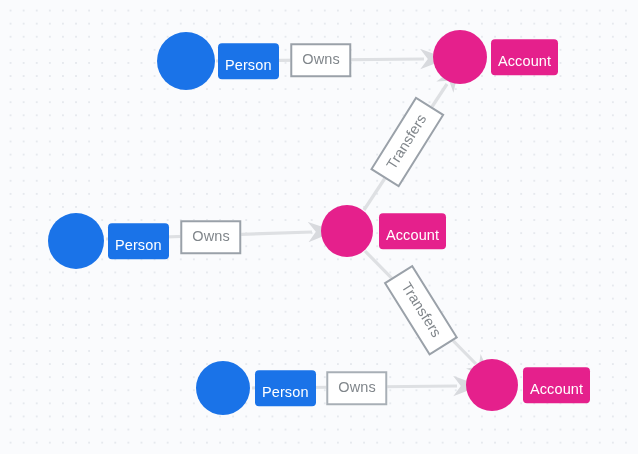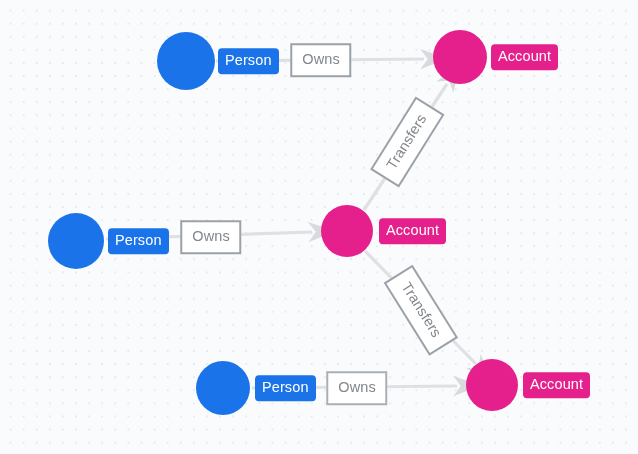--- a/index.html
+++ b/index.html
@@ -44,21 +44,21 @@
   .node.person { background: #1a73e8; }
   .node.account { background: #e5208c; }
 
   
   .node-label {
     position: absolute;
     transform: translateY(-50%);
     color: #ffffff;
     font-size: 14.5px;
     line-height: 1;
-    padding: 5px 7px 6px 7px;
+    padding: 15px 7px 6px 7px;
     border-radius: 4px;
     white-space: nowrap;
     letter-spacing: 0.1px;
   }
   .node-label.person-label { background: #1a73e8; }
   .node-label.account-label { background: #e5208c; }
 
   
   .edge-label {
     position: absolute;

